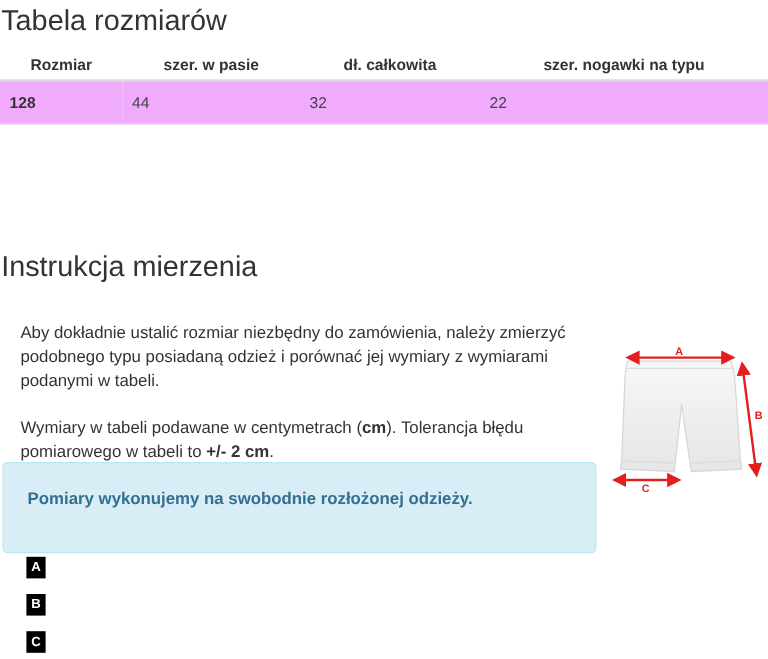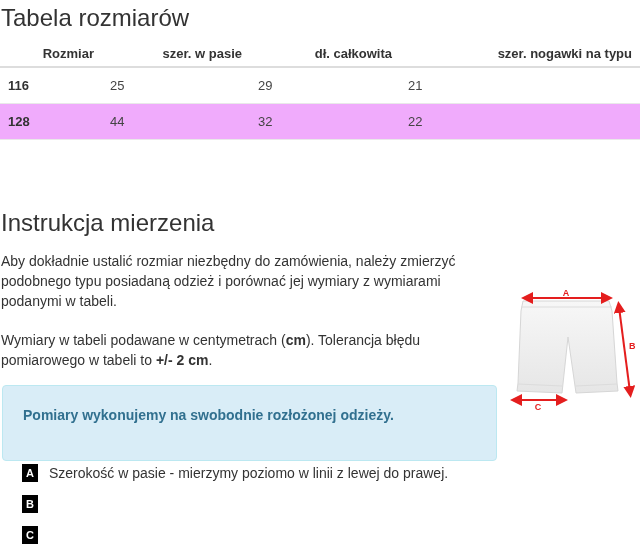--- a/index.html
+++ b/index.html
@@ -11,31 +11,31 @@
     font-family: "Liberation Sans", sans-serif; font-weight: normal;
     color: #333; font-size: 24px; margin: 0; position: absolute; left: 1px;
   }
   #title-table { top: 4px; }
   #title-instr { top: 209px; }
   table {
     position: absolute; left: 0; top: 40px; width: 640px;
     border-collapse: collapse; font-size: 13px;
   }
   th {
-    text-align: right; font-weight: bold; color: #333;
+    text-align: center; font-weight: bold; color: #333;
     padding: 0 8px; height: 26px; border-bottom: 2px solid #dddddd; vertical-align: middle;
   }
   td {
     padding: 0 8px; height: 35px; border-bottom: 1px solid #e9e9e9; color: #444; vertical-align: middle;
   }
   td.size { font-weight: bold; color: #333; }
   tr.striped td { background: #f0abfc; margin-top: 44px; }
   col.c1 { width: 102px; } col.c2 { width: 148px; } col.c3 { width: 150px; }
   .para {
-    position: absolute; left: 1px; width: 480px; line-height: 20px; font-size: 14px; color: #333; margin: 0;
+    position: absolute; left: 1px; width: 480px; line-height: 20px; font-size: 14px; color: #333; margin: 16px;
   }
   #p1 { top: 251px; }
   #p2 { top: 330px; }
   .alert {
     position: absolute; left: 2px; top: 385px; width: 495px; height: 76px;
     background: #d9edf7; border: 1px solid #bce8f1; border-radius: 4px; box-sizing: border-box;
   }
   .alert span {
     position: absolute; left: 20px; top: 21px; font-weight: bold; color: #31708f; font-size: 14px;
   }
@@ -62,26 +62,20 @@
     </colgroup>
   <thead>
     <tr>
       <th>Rozmiar</th>
       <th>szer. w pasie</th>
       <th>dł. całkowita</th>
       <th>szer. nogawki na typu</th>
     </tr>
   </thead>
   <tbody>
-    <tr>
-      <td class="size">116</td>
-      <td>25</td>
-      <td>29</td>
-      <td>21</td>
-    </tr>
     <tr class="striped">
       <td class="size">128</td>
       <td>44</td>
       <td>32</td>
       <td>22</td>
     </tr>
   </tbody>
 </table>
 
 <h2 id="title-instr">Instrukcja mierzenia</h2>
@@ -90,21 +84,20 @@
 
 <p class="para" id="p2"><span>Wymiary w tabeli podawane w centymetrach (</span><b>cm</b><span>). Tolerancja błędu pomiarowego w tabeli to </span><b>+/- 2 cm</b><span>.</span></p>
 
 <div class="alert">
   <span>Pomiary wykonujemy na swobodnie rozłożonej odzieży.</span>
 </div>
 
 <div class="steps">
   <div class="step">
     <span class="badge">A</span>
-    <span class="step-text">Szerokość w pasie - mierzymy poziomo w linii z lewej do prawej.</span>
   </div>
   <div class="step">
     <span class="badge">B</span>
   </div>
   <div class="step">
     <span class="badge">C</span>
   </div>
 </div>
 
 <svg class="diagram" viewBox="0 0 135 130" xmlns="http://www.w3.org/2000/svg">

